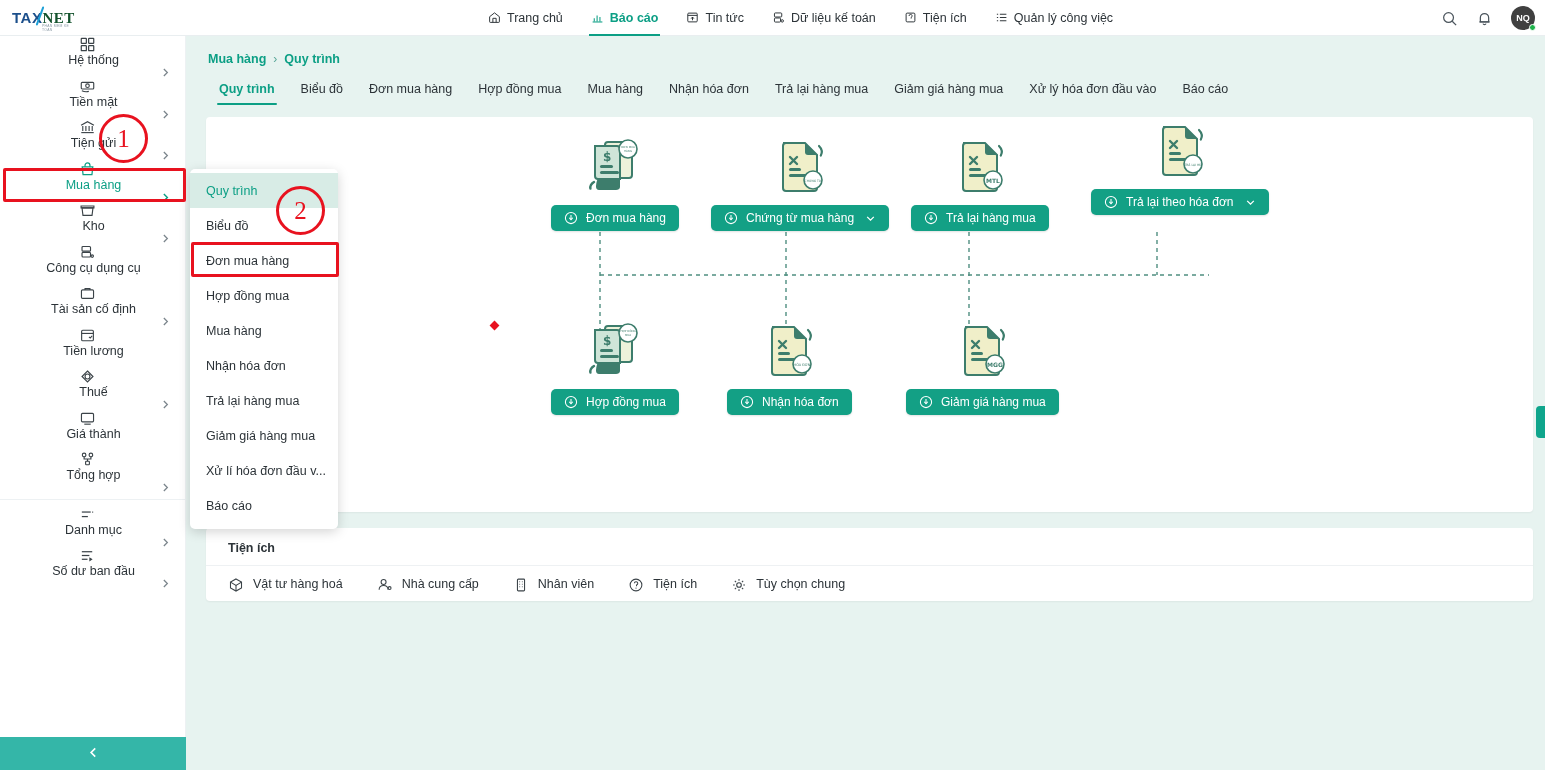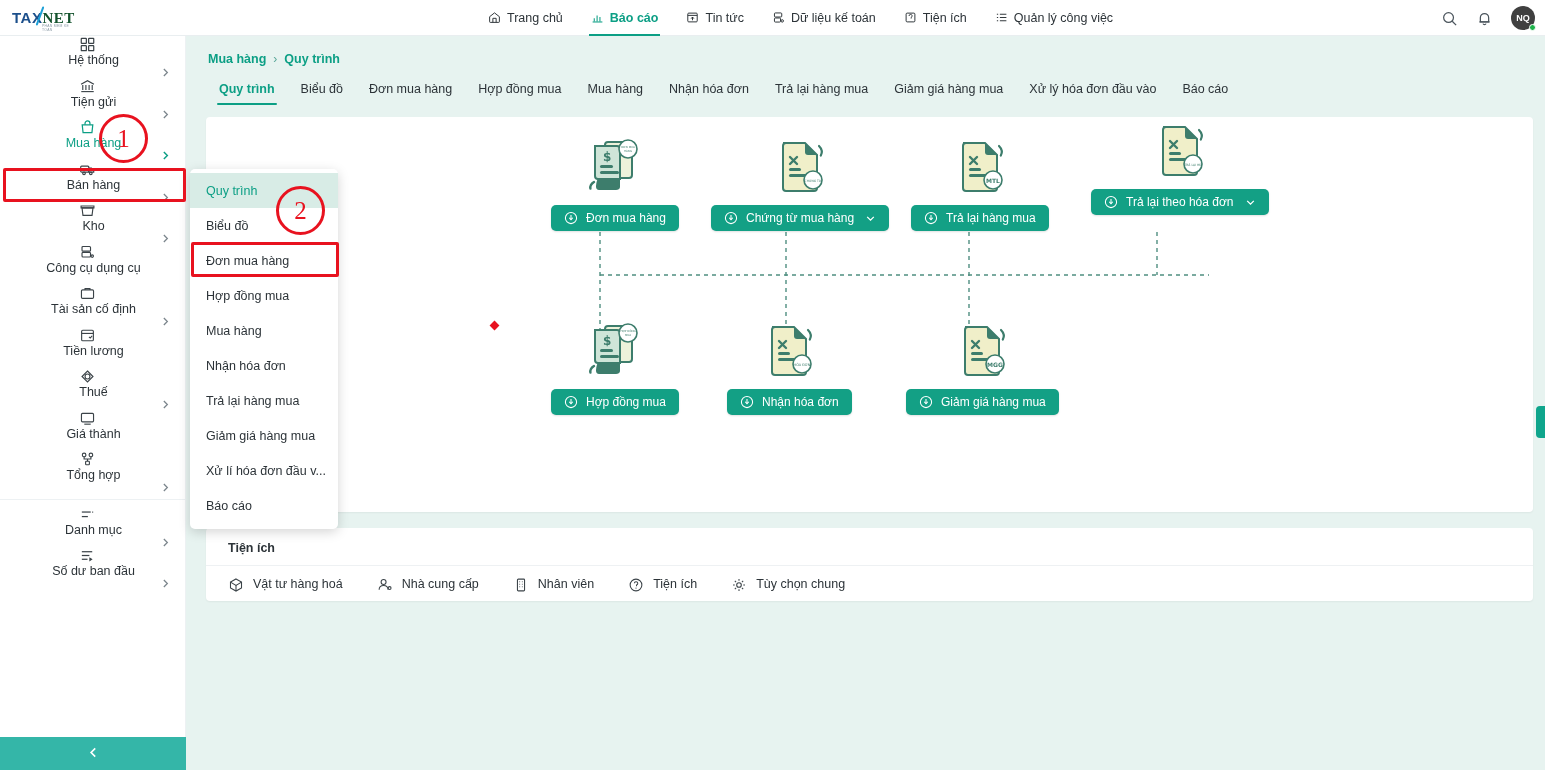--- a/index.html
+++ b/index.html
@@ -298,20 +298,35 @@
           </svg>
       </span>
       <span>Hệ thống</span>
       <span class="side-chev">
         <svg viewBox="0 0 12 12" fill="none" stroke="currentColor" stroke-width="1.4">
             <path d="M4.2 2.2 8 6l-3.8 3.8"></path>
           </svg>
       </span>
     </div>
 
+    <div class="side-item">
+      <span class="side-ico">
+        <svg viewBox="0 0 18 18" fill="none" stroke="currentColor" stroke-width="1.2">
+            <rect x="2.4" y="4.6" width="13.2" height="7" rx="1"></rect>
+            <circle cx="9" cy="8.1" r="1.9"></circle>
+            <path d="M3 13.6c2.4 1 5 1.2 7.4.6"></path>
+          </svg>
+      </span>
+      <span>Tiền mặt</span>
+      <span class="side-chev">
+        <svg viewBox="0 0 12 12" fill="none" stroke="currentColor" stroke-width="1.4">
+            <path d="M4.2 2.2 8 6l-3.8 3.8"></path>
+          </svg>
+      </span>
+    </div>
 
     <div class="side-item">
       <span class="side-ico">
         <svg viewBox="0 0 18 18" fill="none" stroke="currentColor" stroke-width="1.2">
             <path d="M2.2 6.6 9 2.8l6.8 3.8"></path>
             <path d="M4 7.4v5.4M7.3 7.4v5.4M10.7 7.4v5.4M14 7.4v5.4"></path>
             <path d="M2.4 14.4h13.2"></path>
           </svg>
       </span>
       <span>Tiện gửi</span>
@@ -330,36 +345,20 @@
           </svg>
       </span>
       <span>Mua hàng</span>
       <span class="side-chev">
         <svg viewBox="0 0 12 12" fill="none" stroke="currentColor" stroke-width="1.6">
             <path d="M4.2 2.2 8 6l-3.8 3.8"></path>
           </svg>
       </span>
     </div>
 
-    <div class="side-item">
-      <span class="side-ico">
-        <svg viewBox="0 0 18 18" fill="none" stroke="currentColor" stroke-width="1.2">
-            <rect x="1.8" y="5.4" width="8.6" height="6.4" rx="1"></rect>
-            <path d="M10.4 7.6h2.8l2.4 2.6v1.6h-5.2z"></path>
-            <circle cx="5.3" cy="13" r="1.4"></circle>
-            <circle cx="12.5" cy="13" r="1.4"></circle>
-          </svg>
-      </span>
-      <span>Bán hàng</span>
-      <span class="side-chev">
-        <svg viewBox="0 0 12 12" fill="none" stroke="currentColor" stroke-width="1.4">
-            <path d="M4.2 2.2 8 6l-3.8 3.8"></path>
-          </svg>
-      </span>
-    </div>
 
     <div class="side-item">
       <span class="side-ico">
         <svg viewBox="0 0 18 18" fill="none" stroke="currentColor" stroke-width="1.2">
             <path d="M3.2 6.2h11.6l-1 8H4.2z"></path>
             <path d="M2.2 4.2h13.6v2H2.2z"></path>
           </svg>
       </span>
       <span>Kho</span>
       <span class="side-chev">

